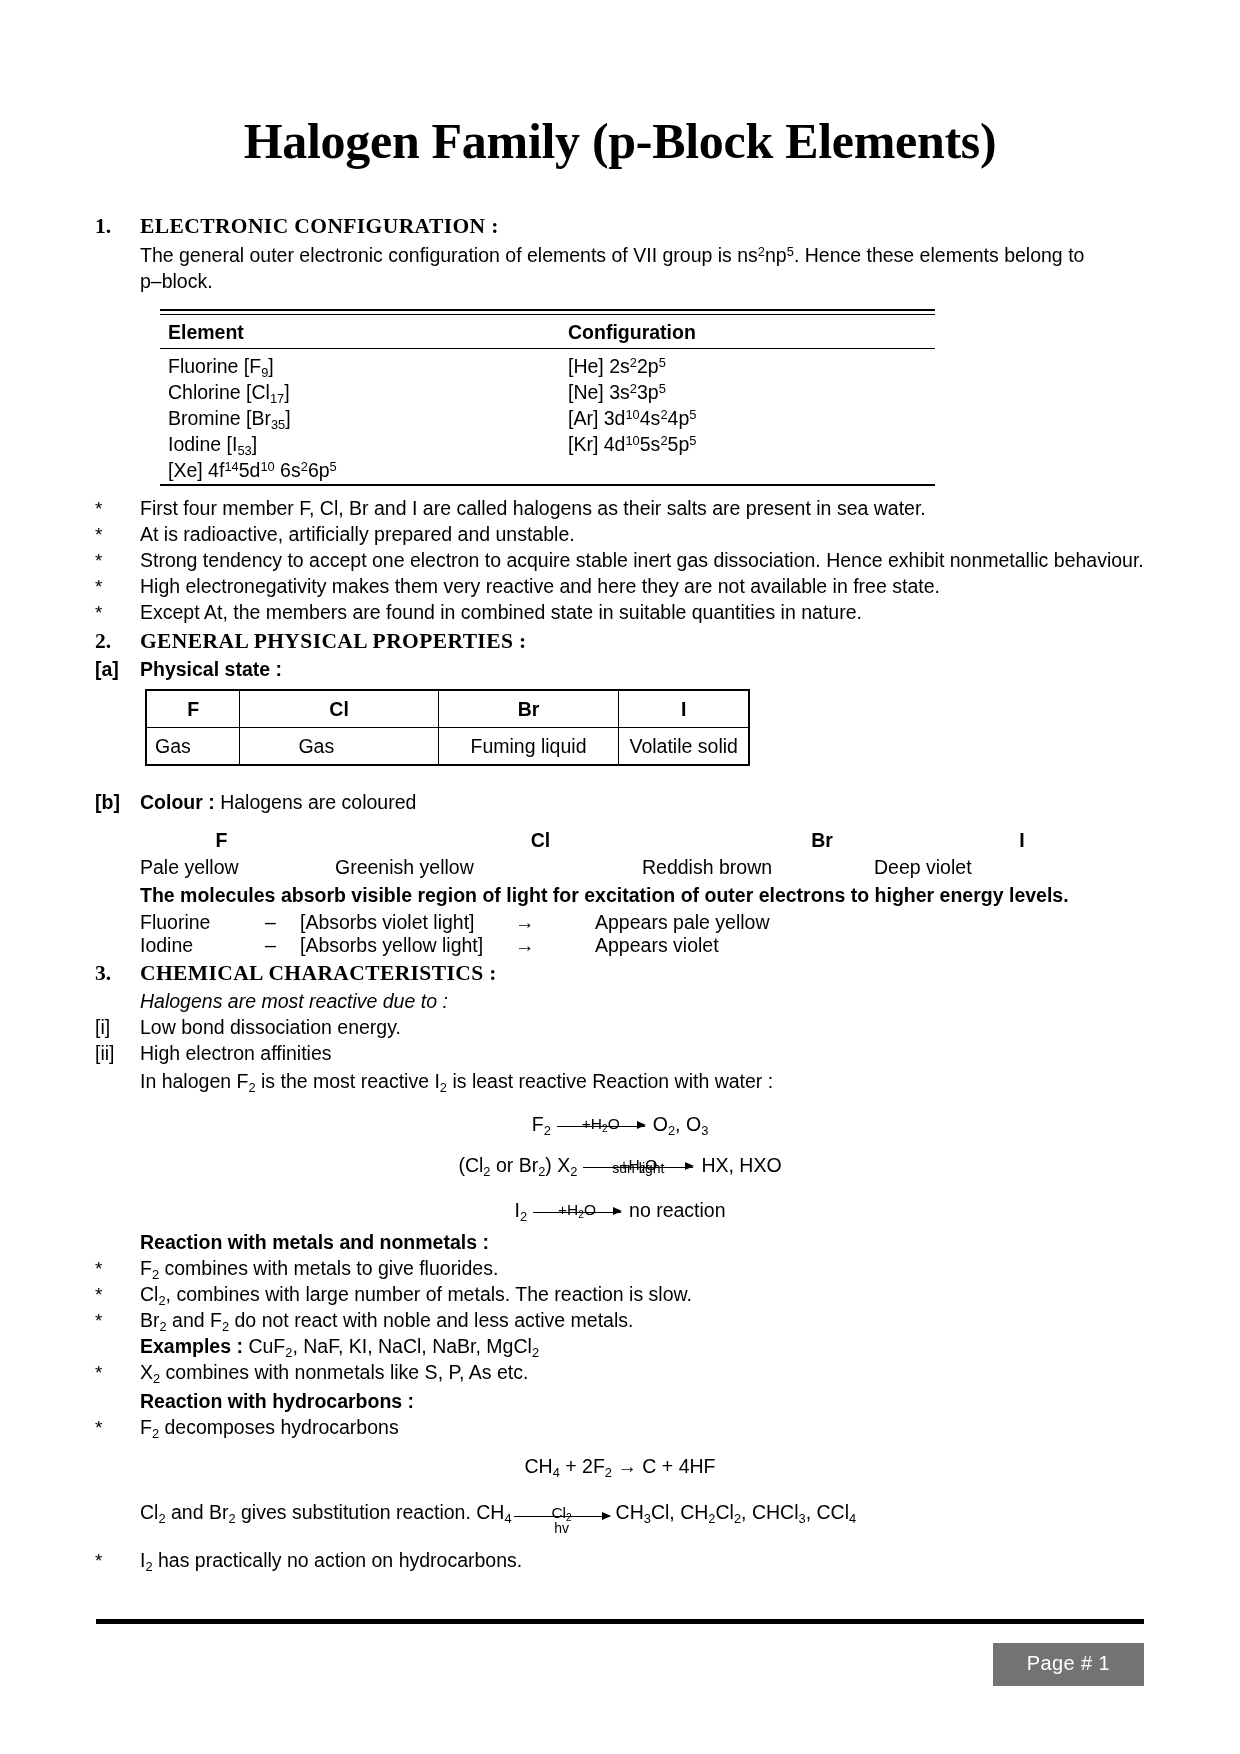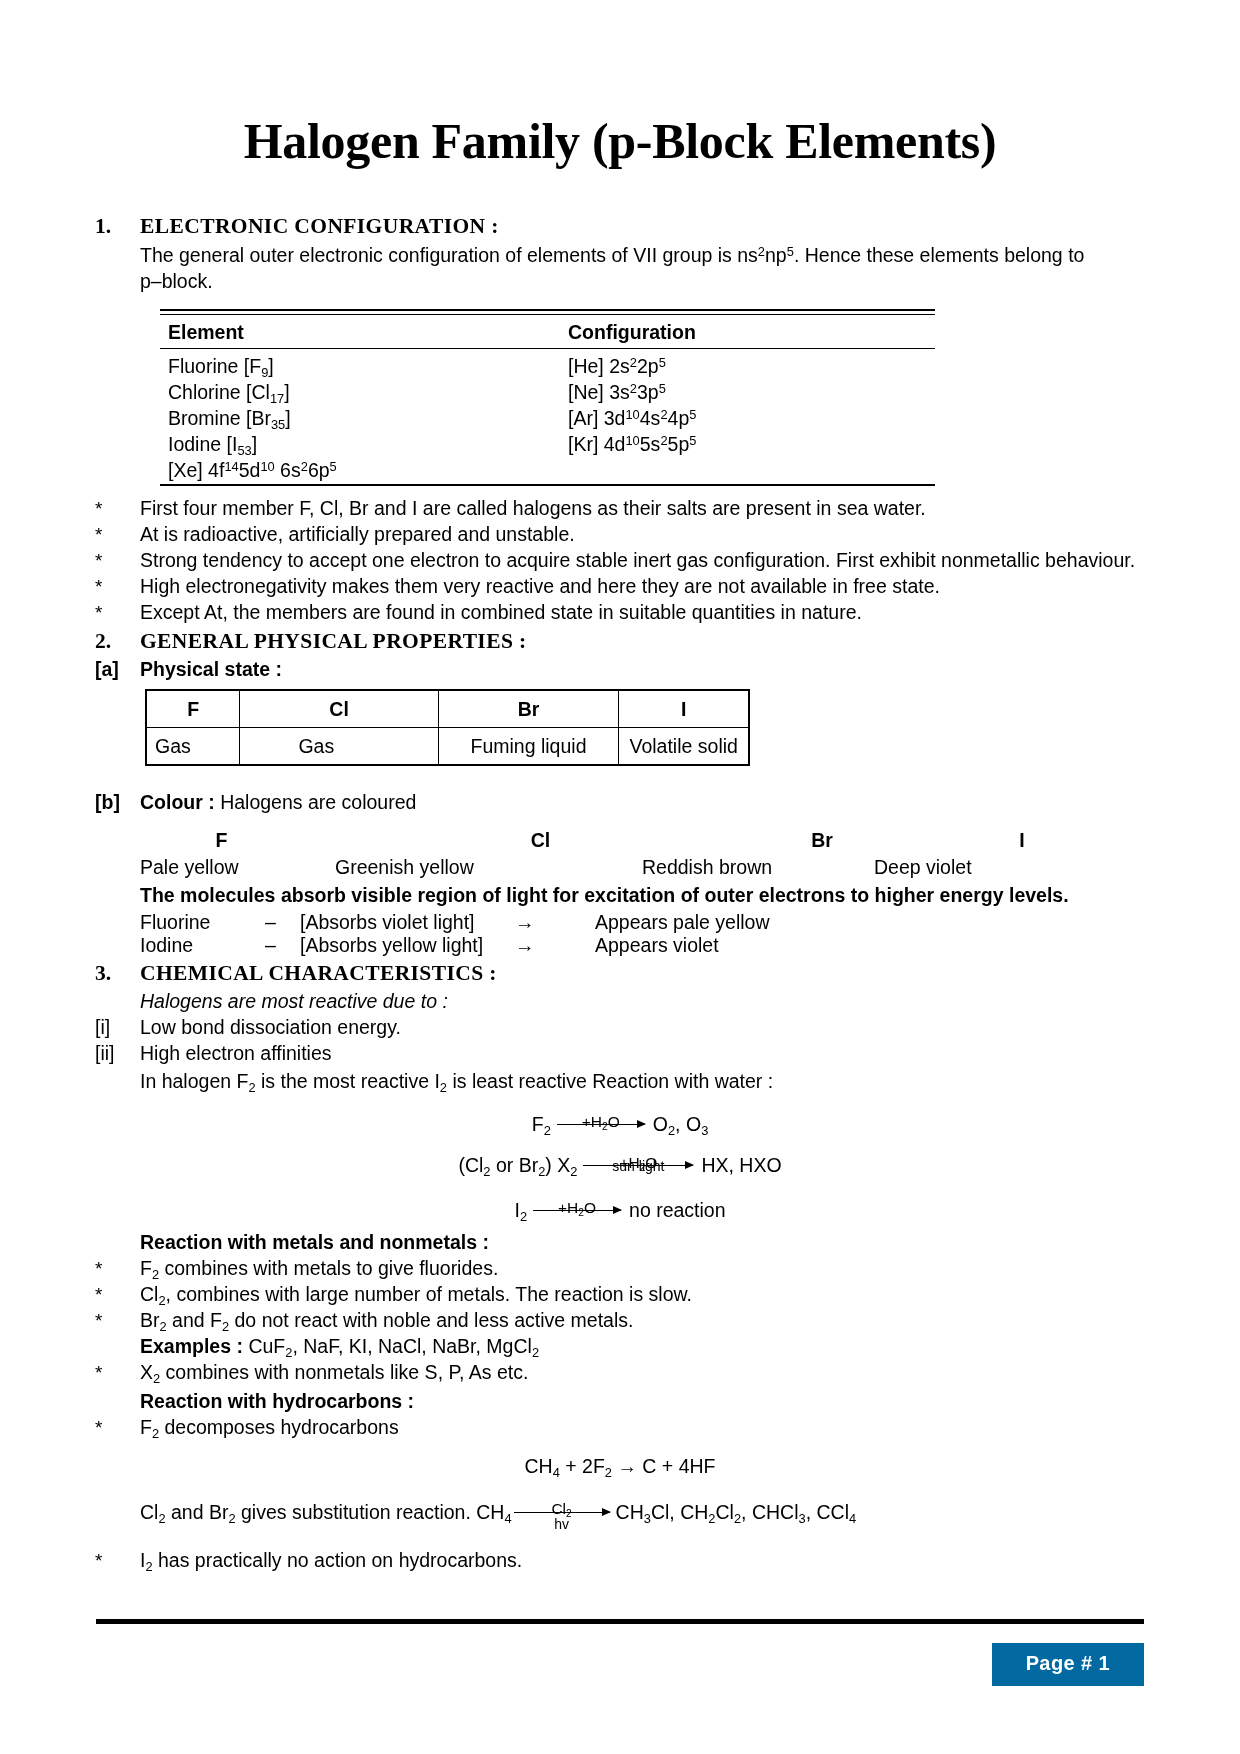--- a/index.html
+++ b/index.html
@@ -159,21 +159,21 @@
   .ag4 { width: 80px;  flex: 0 0 80px; }
   .ag5 { flex: 1 1 auto; }
 
   
   .eq-center {
     text-align: center;
     font-size: 19.5px;
   }
   .eq-line {
     display: inline-flex;
-    align-items: center;
+    align-items: flex-end;
     justify-content: center;
   }
   .arrow {
     display: inline-block;
     position: relative;
     margin: 0 2px;
     vertical-align: middle;
   }
   .arrow .shaft {
     display: block;
@@ -213,23 +213,23 @@
     position: absolute;
     left: 96px;
     right: 96px;
     bottom: 130px;
     border-top: 5px solid #000;
   }
   .page-badge {
     position: absolute;
     right: 96px;
     bottom: 68px;
-    background: #0369a1;
+    background: #737373;
     color: #fff;
-    font-weight: bold;
+    font-weight: normal;
     font-size: 20px;
     padding: 9px 34px 11px 34px;
     letter-spacing: 0.4px;
   }
 </style>
 </head>
 <body>
 
 <div class="page">
 
@@ -281,21 +281,21 @@
         <div class="row">
           <div class="star-col">*</div>
           <div class="content-col body-txt">First four member F, Cl, Br and I are called halogens as their salts are present in sea water.</div>
         </div>
         <div class="row">
           <div class="star-col">*</div>
           <div class="content-col body-txt">At is radioactive, artificially prepared and unstable.</div>
         </div>
         <div class="row">
           <div class="star-col">*</div>
-          <div class="content-col body-txt">Strong tendency to accept one electron to acquire stable inert gas configuration. First exhibit nonmetallic behaviour.</div>
+          <div class="content-col body-txt">Strong tendency to accept one electron to acquire stable inert gas dissociation. Hence exhibit nonmetallic behaviour.</div>
         </div>
         <div class="row">
           <div class="star-col">*</div>
           <div class="content-col body-txt">High electronegativity makes them very reactive and here they are not available in free state.</div>
         </div>
         <div class="row">
           <div class="star-col">*</div>
           <div class="content-col body-txt">Except At, the members are found in combined state in suitable quantities in nature.</div>
         </div>
       </div>

